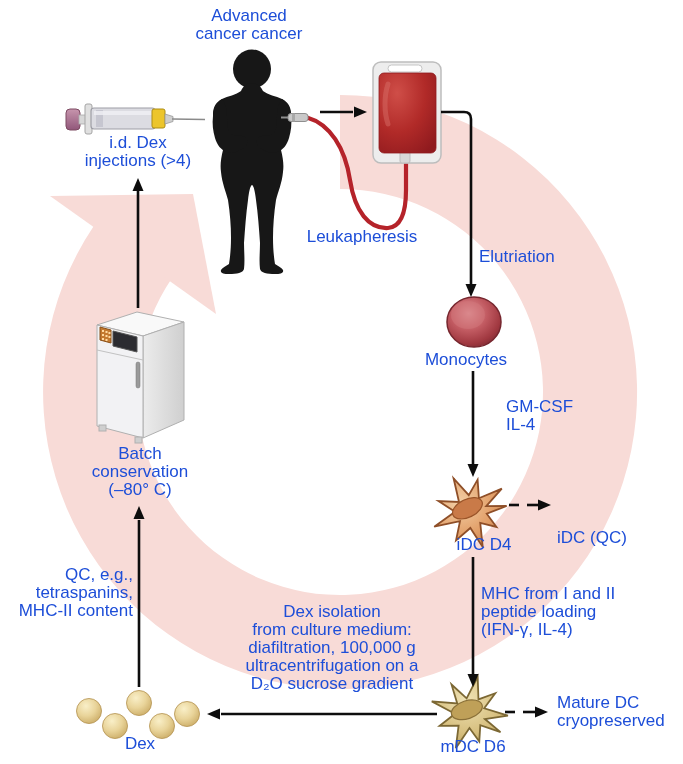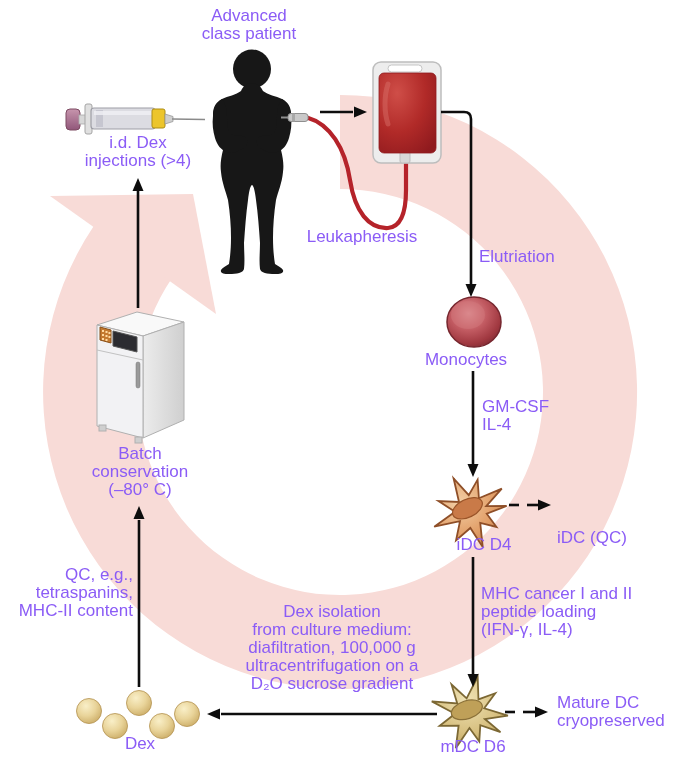--- a/index.html
+++ b/index.html
@@ -1,19 +1,19 @@
 <!DOCTYPE html>
 <html><head>
 <meta charset="utf-8">
 <style>
   html,body{margin:0;padding:0;background:#fff;}
   #stage{position:relative;width:683px;height:764px;background:#ffffff;overflow:hidden;
          font-family:"Liberation Sans",sans-serif;}
   #art{position:absolute;left:0;top:0;}
-  .lbl{position:absolute;font-size:17px;line-height:18px;color:#8b5cf6;white-space:nowrap;}
+  .lbl{position:absolute;font-size:17px;line-height:18px;color:#1d4ed8;white-space:nowrap;}
   .lbl .line{display:block;}
   .center{transform:translateX(-50%);text-align:center;}
   .right{text-align:right;}
 </style>
 </head>
 <body>
 
 <div id="stage">
 
 <svg id="art" width="683" height="764" viewBox="0 0 683 764">
@@ -177,55 +177,55 @@
 
   <g>
     <line x1="281" y1="117.5" x2="290" y2="117.5" stroke="#8f8f8f" stroke-width="2"></line>
     <rect x="288" y="113.5" width="20" height="8" rx="3" fill="#c9c9c9" stroke="#8f8f8f"></rect>
     <rect x="292" y="113.5" width="3" height="8" fill="#a8a8a8"></rect>
   </g>
 </svg>
 
   <div class="lbl center" style="left:249px;top:7px;">
     <span class="line">Advanced</span>
-    <span class="line">class patient</span>
+    <span class="line">cancer cancer</span>
   </div>
 
   <div class="lbl center" style="left:138px;top:134px;">
     <span class="line">i.d. Dex</span>
     <span class="line">injections (&gt;4)</span>
   </div>
 
   <div class="lbl center" style="left:362px;top:228px;">
     <span class="line">Leukapheresis</span>
   </div>
 
   <div class="lbl" style="left:479px;top:228px;margin-top:20px;">
     <span class="line">Elutriation</span>
   </div>
 
   <div class="lbl center" style="left:466px;top:351px;">
     <span class="line">Monocytes</span>
   </div>
 
-  <div class="lbl" style="left:482px;top:398px;">
+  <div class="lbl" style="left:506px;top:398px;">
     <span class="line">GM-CSF</span>
     <span class="line">IL-4</span>
   </div>
 
   <div class="lbl" style="left:557px;top:500px;margin-top:29px;">
     <span class="line">iDC (QC)</span>
   </div>
 
   <div class="lbl center" style="left:472px;top:536px;padding-left:24px;">
     <span class="line">iDC D4</span>
   </div>
 
   <div class="lbl" style="left:481px;top:585px;">
-    <span class="line">MHC cancer I and II</span>
+    <span class="line">MHC from I and II</span>
     <span class="line">peptide loading</span>
     <span class="line">(IFN-γ, IL-4)</span>
   </div>
 
   <div class="lbl center" style="left:473px;top:738px;">
     <span class="line">mDC D6</span>
   </div>
 
   <div class="lbl" style="left:557px;top:694px;">
     <span class="line">Mature DC</span>

